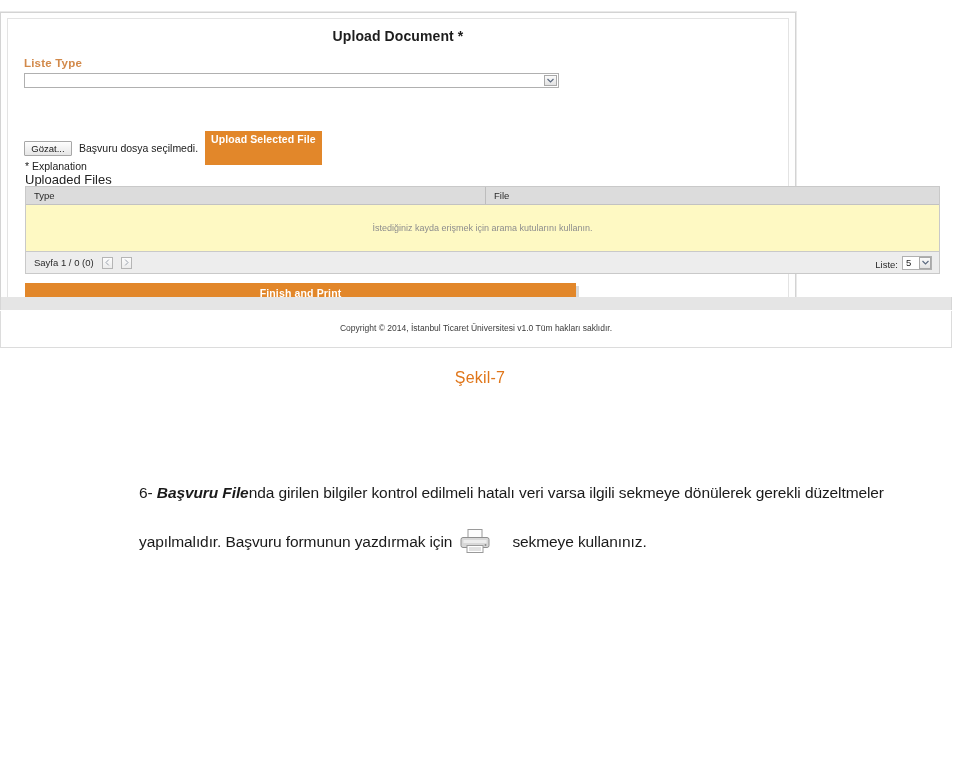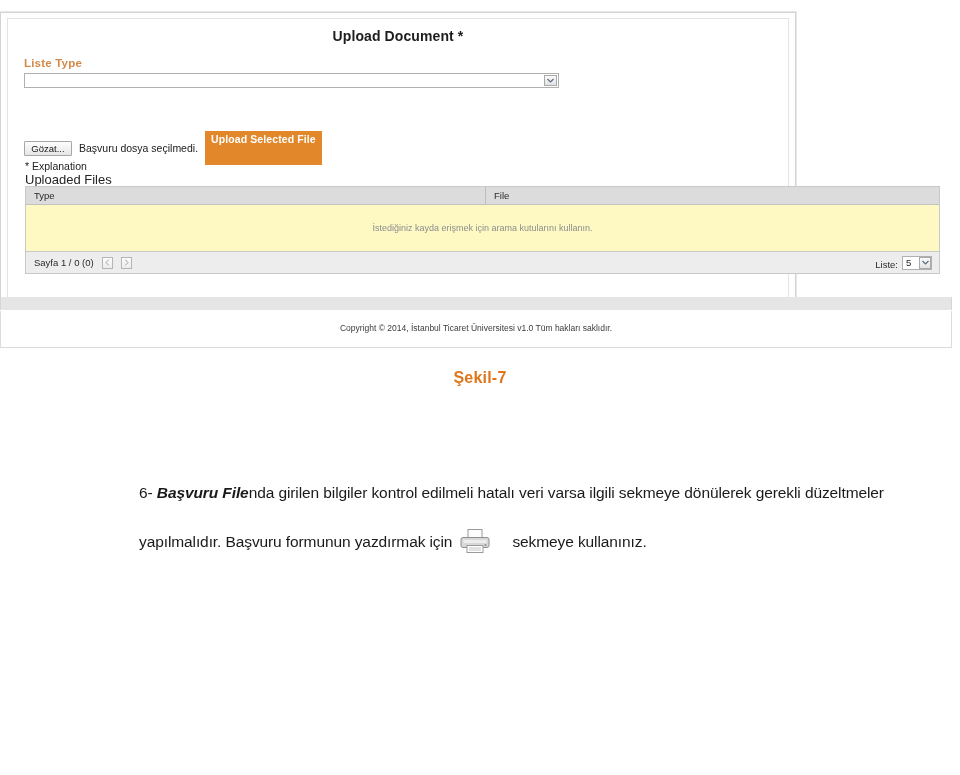--- a/index.html
+++ b/index.html
@@ -303,21 +303,21 @@
     height: 427px;
     background: #ffffff;
   }
   .fig-caption {
     position: absolute;
     left: 0;
     right: 0;
     top: 21px;
     text-align: center;
     font-size: 16px;
-    font-weight: bold;
+    font-weight: normal;
     color: #e0761a;
     letter-spacing: .2px;
   }
   .para1 {
     position: absolute;
     left: 139px;
     top: 120px;
     width: 830px;
     font-size: 15.5px;
     color: #1a1a1a;
@@ -393,20 +393,21 @@
               <span class="arrowbtn">
                 <svg width="7" height="5" viewBox="0 0 7 5">
                     <path d="M0.5 1 L3.5 4 L6.5 1" fill="none" stroke="#5d6b80" stroke-width="1.2"></path>
                   </svg>
               </span>
             </span>
           </div>
         </div>
       </div>
 
+      <div class="finish-btn">Finish and Print</div>
     </div>
   </div>
 
   <div class="gray-strip"></div>
 
   <div class="footer-panel">
     <div class="footer-text">Copyright © 2014, İstanbul Ticaret Üniversitesi v1.0 Tüm hakları saklıdır.</div>
   </div>
 </div>
 

